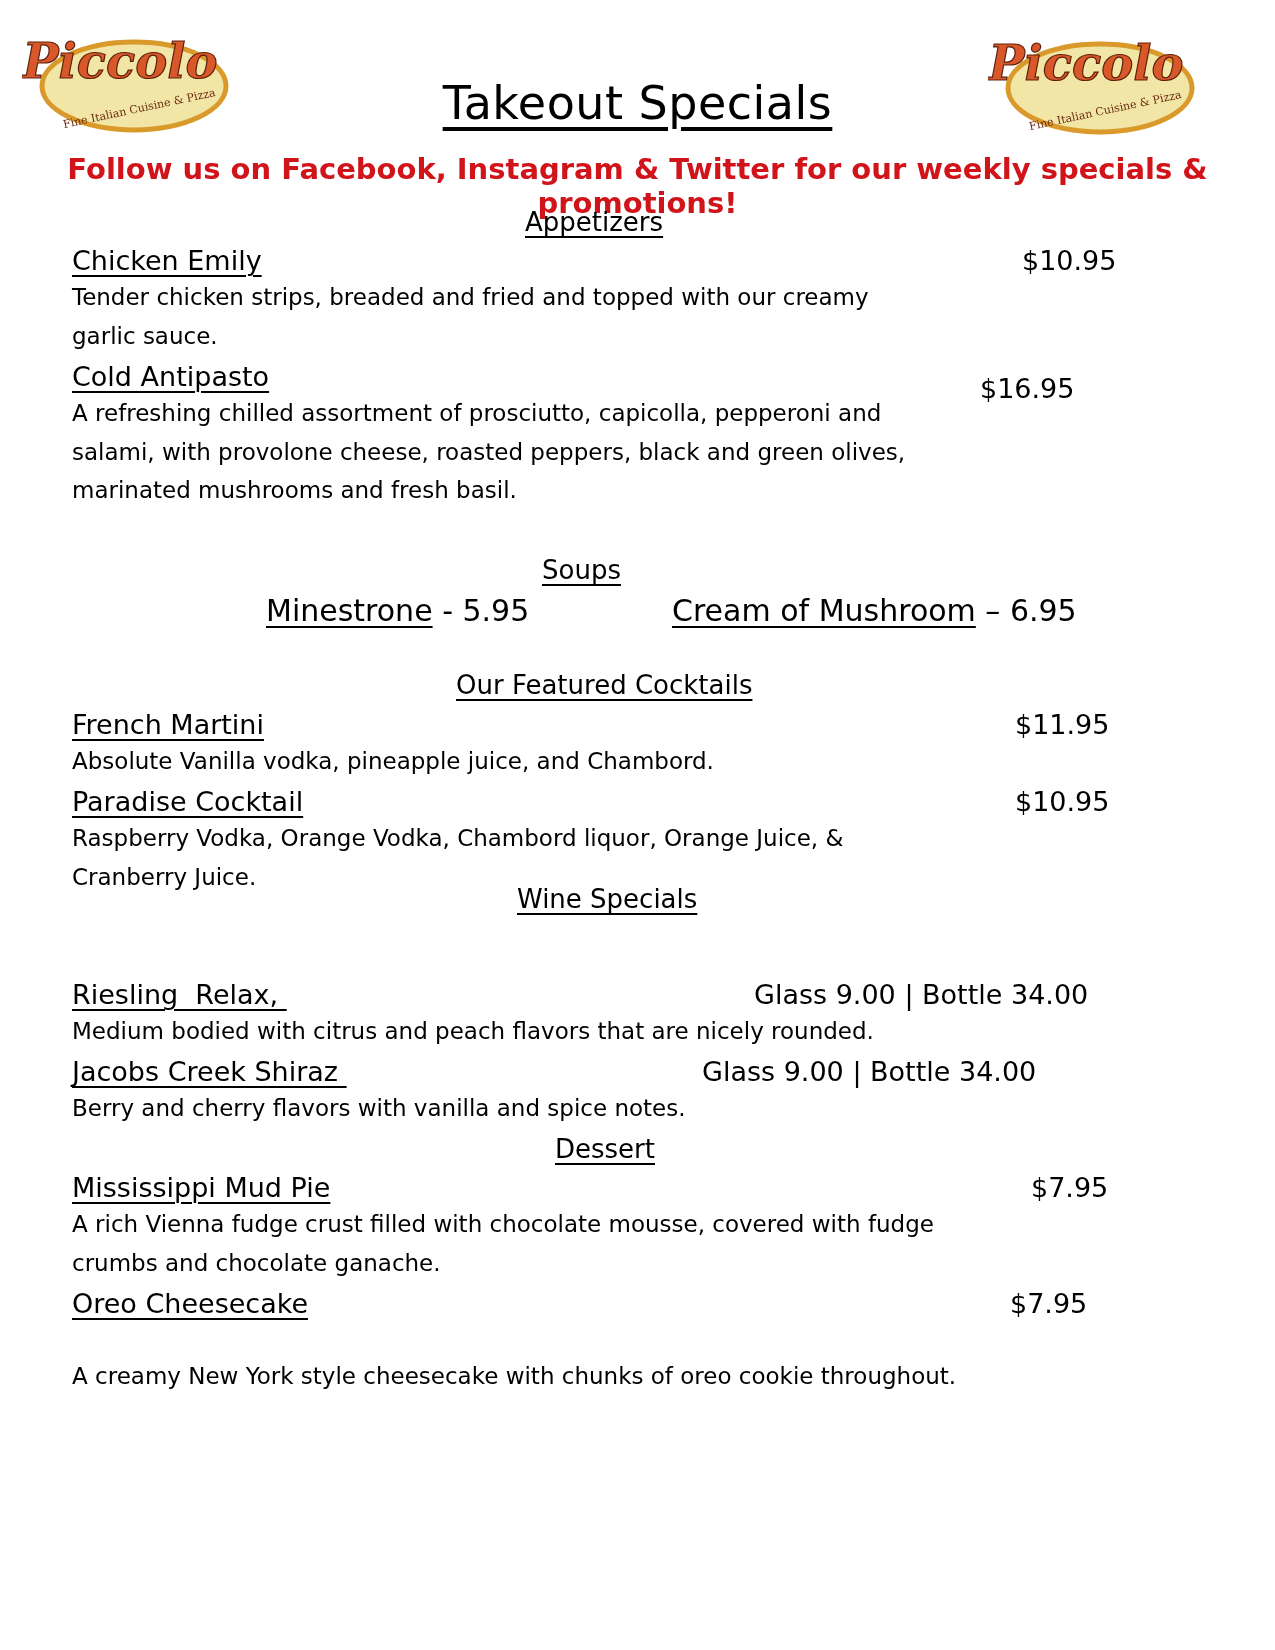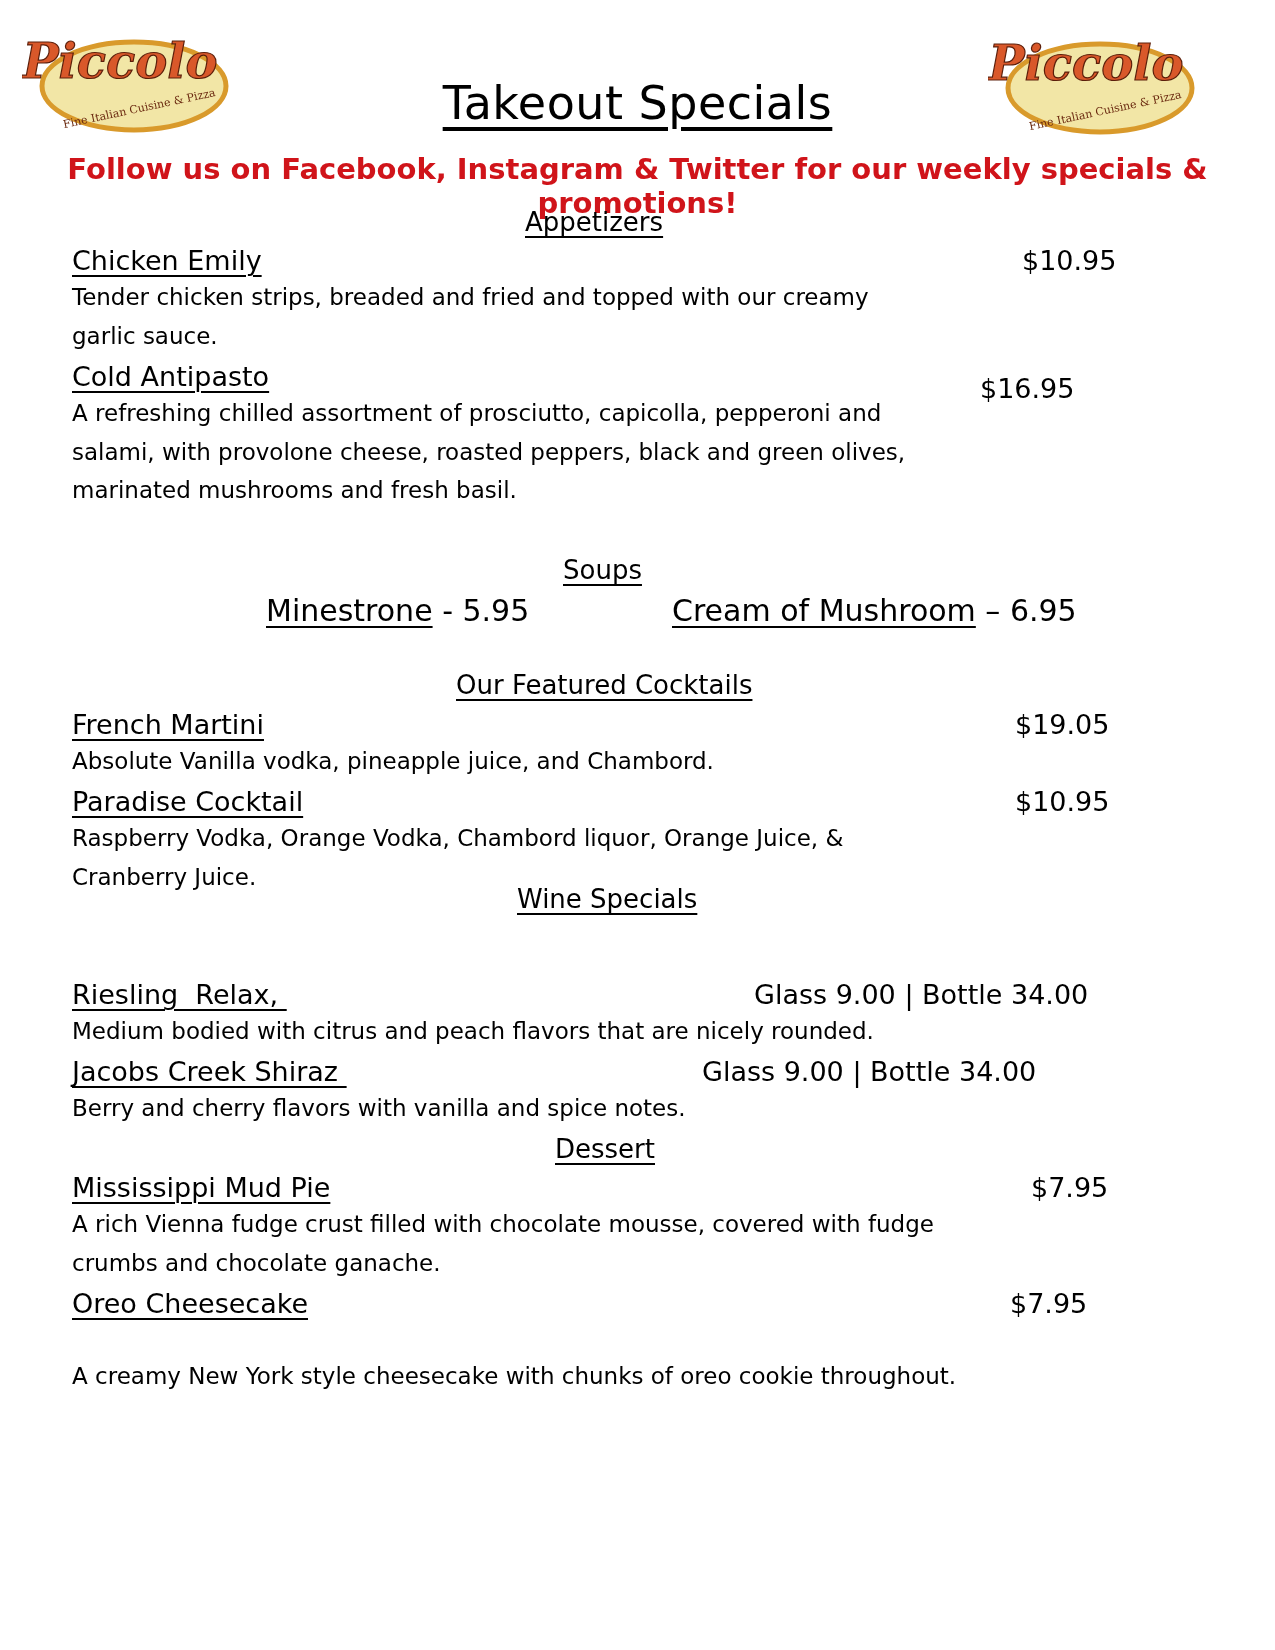--- a/index.html
+++ b/index.html
@@ -49,32 +49,32 @@
 <div class="abs price" style="left:1022px; top:245px;">$10.95</div>
 <div class="abs desc" style="left:72px; top:284px;">Tender chicken strips, breaded and fried and topped with our creamy</div>
 <div class="abs desc" style="left:72px; top:323px;">garlic sauce.</div>
 
 <div class="abs item" style="left:72px; top:361px;">Cold Antipasto</div>
 <div class="abs price" style="left:980px; top:361px;margin-top:12px;">$16.95</div>
 <div class="abs desc" style="left:72px; top:400px;">A refreshing chilled assortment of prosciutto, capicolla, pepperoni and</div>
 <div class="abs desc" style="left:72px; top:439px;">salami, with provolone cheese, roasted peppers, black and green olives,</div>
 <div class="abs desc" style="left:72px; top:477px;">marinated mushrooms and fresh basil.</div>
 
-<div class="abs sec" style="left:563px; top:555px;text-align:right;">Soups</div>
+<div class="abs sec" style="left:542px; top:555px;text-align:right;">Soups</div>
 <div class="abs soup" style="left:266px; top:593px;">
   <u>Minestrone</u><span> - 5.95</span>
 </div>
 <div class="abs soup" style="left:672px; top:593px;">
   <u>Cream of Mushroom</u><span> – 6.95</span>
 </div>
 
 <div class="abs sec" style="left:456px; top:670px;">Our Featured Cocktails</div>
 
 <div class="abs item" style="left:72px; top:709px;">French Martini</div>
-<div class="abs price" style="left:1015px; top:709px;">$19.05</div>
+<div class="abs price" style="left:1015px; top:709px;">$11.95</div>
 <div class="abs desc" style="left:72px; top:748px;">Absolute Vanilla vodka, pineapple juice, and Chambord.</div>
 
 <div class="abs item" style="left:72px; top:786px;">Paradise Cocktail</div>
 <div class="abs price" style="left:1015px; top:786px;">$10.95</div>
 <div class="abs desc" style="left:72px; top:825px;">Raspberry Vodka, Orange Vodka, Chambord liquor, Orange Juice, &amp;</div>
 <div class="abs desc" style="left:72px; top:864px;">Cranberry Juice.</div>
 
 <div class="abs sec" style="left:517px; top:884px;">Wine Specials</div>
 
 <div class="abs item" style="left:72px; top:979px; white-space:pre;">Riesling  Relax, </div>

